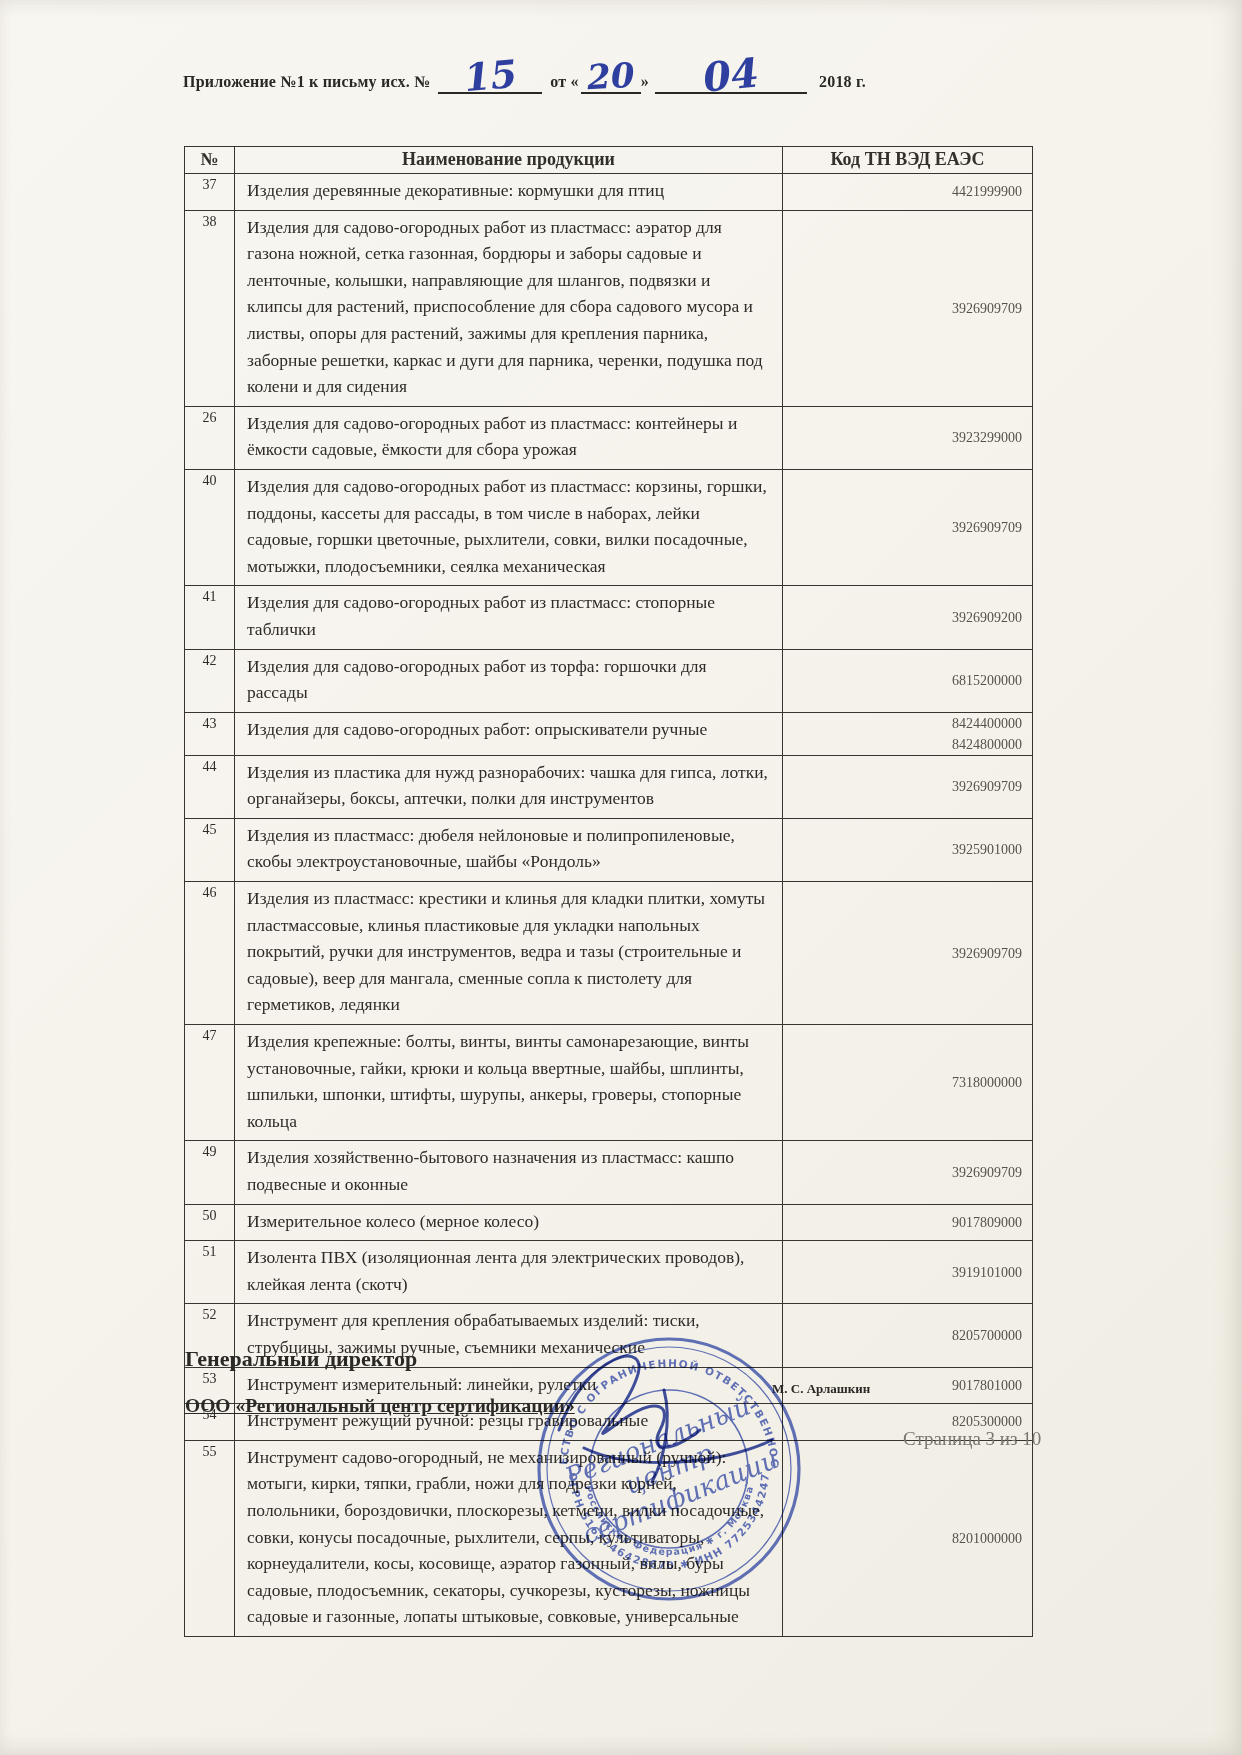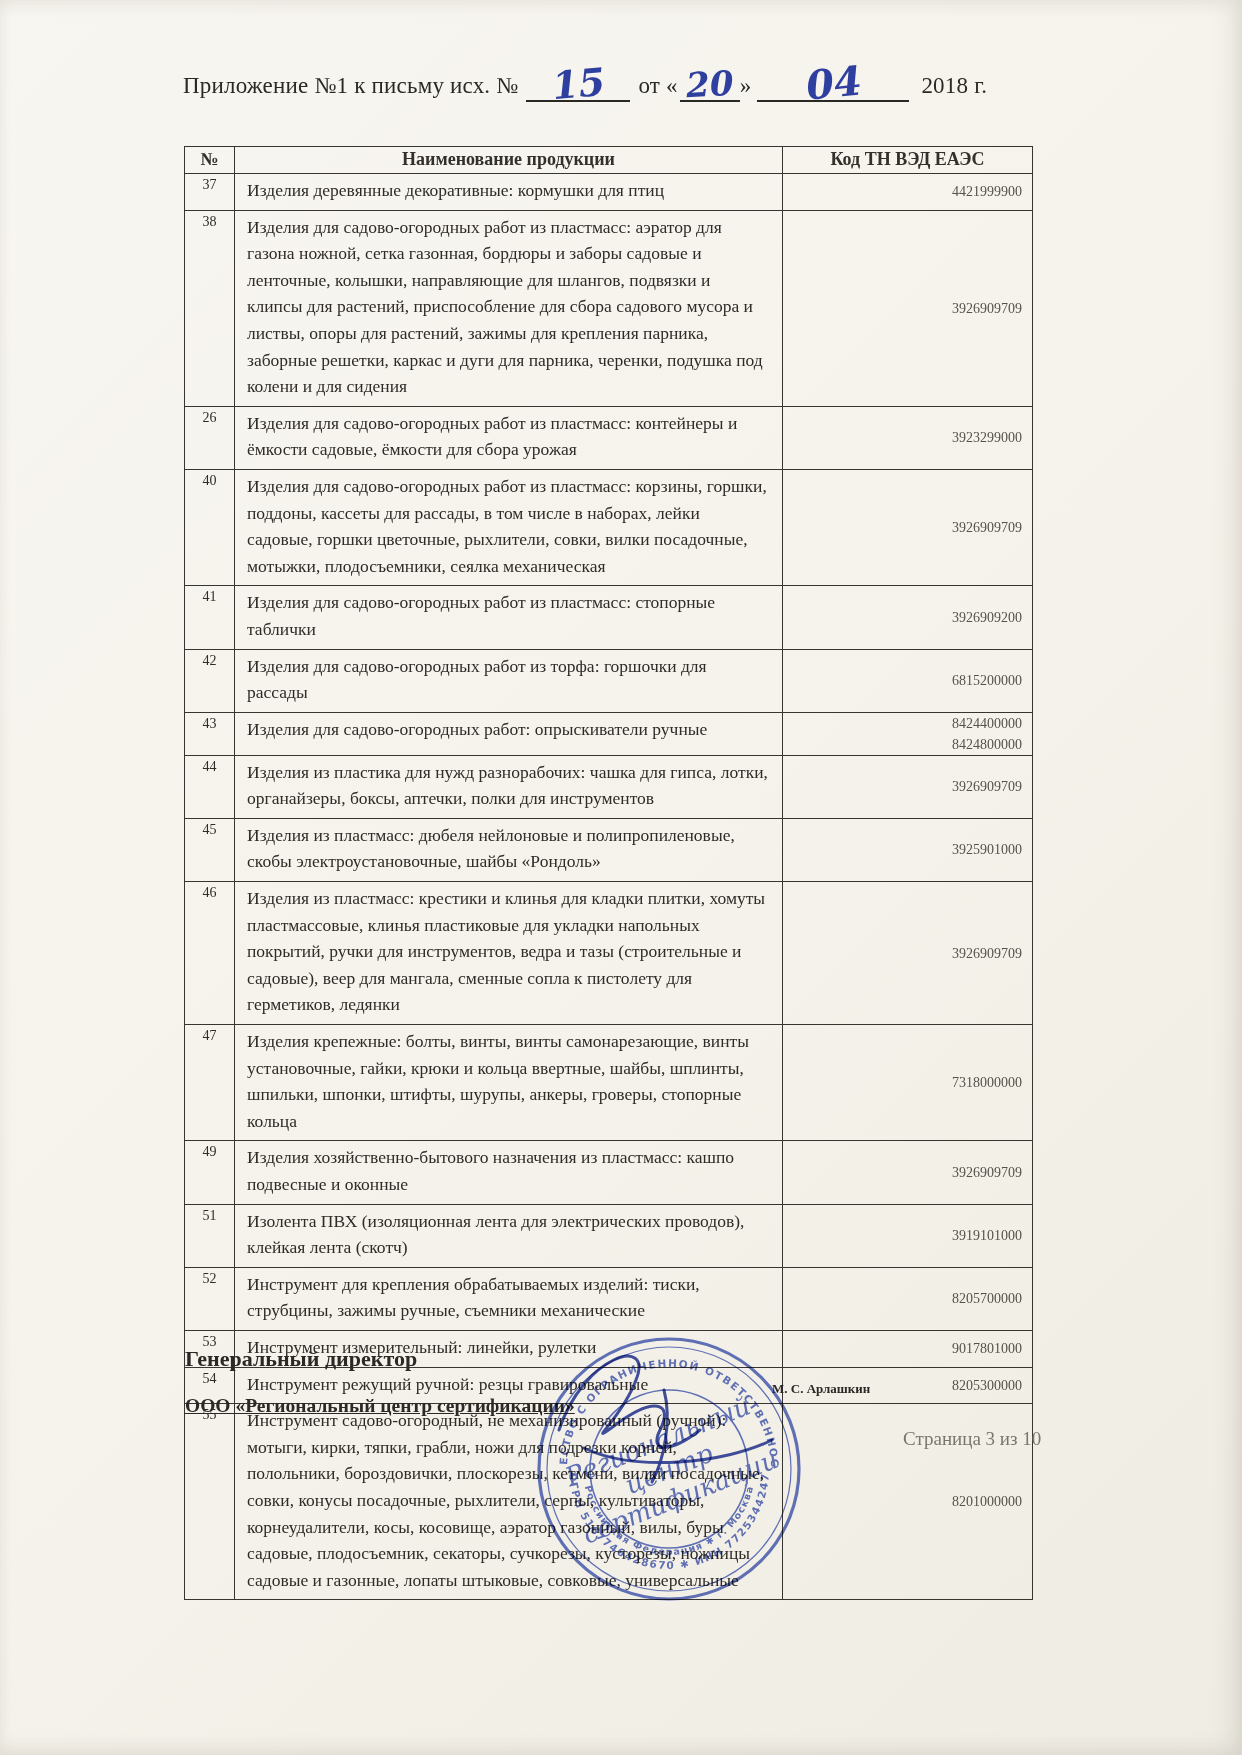--- a/index.html
+++ b/index.html
@@ -6,21 +6,21 @@
   html,body { background:#e7e4dc; }
   .page {
     position:relative; width:1242px; height:1755px; overflow:hidden;
     background:linear-gradient(135deg,#f8f6f1 0%, #f5f2eb 55%, #efece3 100%);
     box-shadow: inset -12px 0 20px rgba(90,85,70,.09), inset 0 -10px 16px rgba(90,85,70,.05), inset 0 6px 14px rgba(90,85,70,.04);
     font-family:"Liberation Serif","DejaVu Serif",serif; color:#242220;
   }
 
   
   .doc-header { position:absolute; top:50px; left:183px; display:flex; align-items:flex-end; }
-  .printed { font-weight:normal; font-size:23px; letter-spacing:.2px; padding-bottom:3px; color:#2b2926; white-space:pre;margin-top:23px; }
+  .printed { font-weight:bold; font-size:16px; letter-spacing:.2px; padding-bottom:3px; color:#2b2926; white-space:pre;margin-top:23px; }
   .blank-slot { border-bottom:2px solid #2a2824; text-align:center; height:32px; line-height:24px; position:relative; }
   .slot-number { width:104px; margin:0 8px; }
   .slot-day { width:60px; margin-left:2px; }
   .slot-month { width:152px; margin:0 12px 0 6px; }
   .handwritten { font-family:"DejaVu Serif",serif; font-style:italic; font-weight:bold; color:#2e3f9f; display:inline-block; }
   .slot-number .handwritten { font-size:38px; transform:rotate(-5deg) translateY(2px); }
   .slot-day .handwritten { font-size:34px; transform:rotate(-3deg) translateY(2px); }
   .slot-month .handwritten { font-size:40px; transform:rotate(-6deg) translateY(1px); }
 
   
@@ -142,20 +142,25 @@
       <td class="cell-code">7318000000</td>
     </tr>
 
 
     <tr>
       <td class="cell-num">49</td>
       <td class="cell-name">Изделия хозяйственно-бытового назначения из пластмасс: кашпо подвесные и оконные</td>
       <td class="cell-code">3926909709</td>
     </tr>
 
+    <tr>
+      <td class="cell-num">50</td>
+      <td class="cell-name">Измерительное колесо (мерное колесо)</td>
+      <td class="cell-code">9017809000</td>
+    </tr>
 
     <tr>
       <td class="cell-num">51</td>
       <td class="cell-name">Изолента ПВХ (изоляционная лента для электрических проводов), клейкая лента (скотч)</td>
       <td class="cell-code">3919101000</td>
     </tr>
 
     <tr>
       <td class="cell-num">52</td>
       <td class="cell-name">Инструмент для крепления обрабатываемых изделий: тиски, струбцины, зажимы ручные, съемники механические</td>

